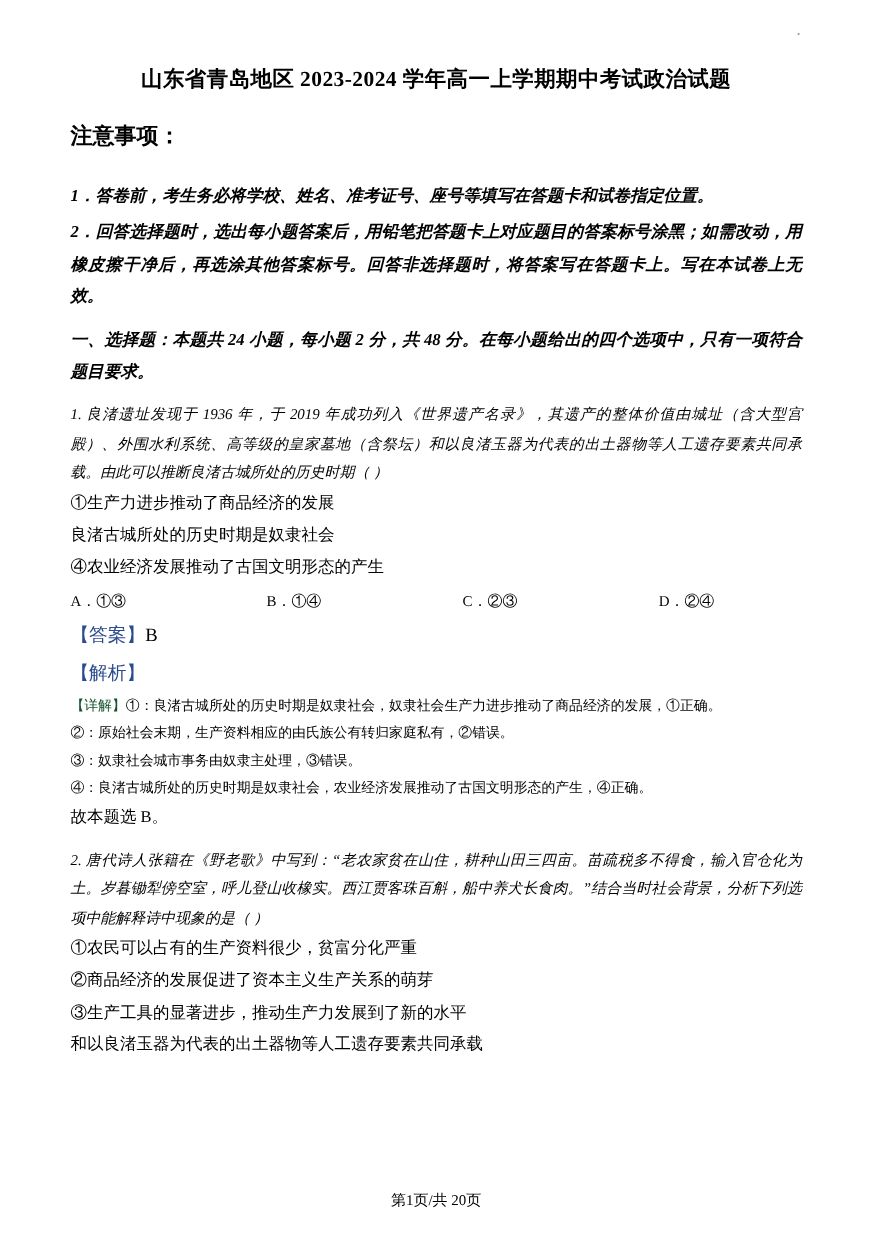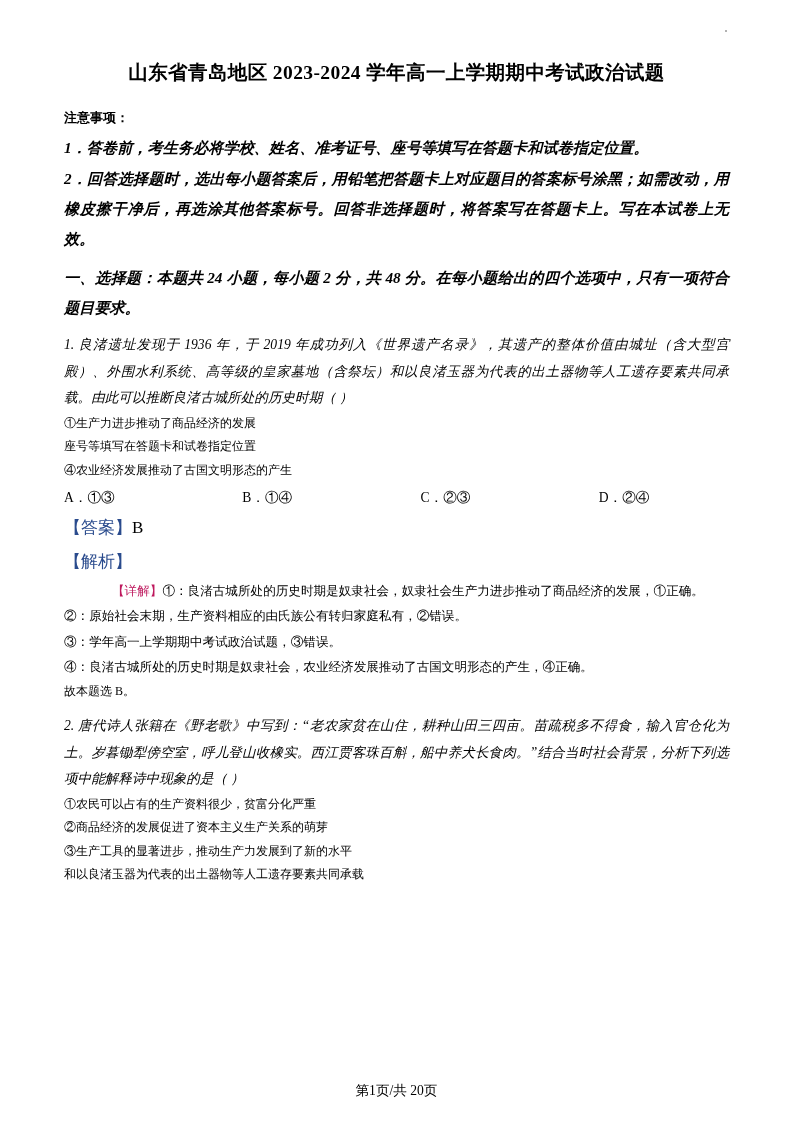--- a/index.html
+++ b/index.html
@@ -34,41 +34,41 @@
     font-size: 15.2px;
     line-height: 1.95;
     margin: 0 0 2px 0;
     text-align: justify;
   }
   .bold {
     font-weight: bold;
     font-style: italic;
   }
   .notice-head {
-    font-size: 13px;
+    font-size: 20px;
     font-weight: bold;
     line-height: 1.95;
-    margin-bottom: 2px;
+    margin-bottom: 20px;
   }
   .section-head {
     font-size: 15.2px;
     line-height: 1.95;
     margin-top: 10px;
     margin-bottom: 4px;
     text-align: justify;
   }
   .q-stem {
     font-size: 13.6px;
     line-height: 1.95;
     margin-top: 10px;
     text-align: justify;
     font-style: italic;
   }
   .q-line {
-    font-size: 12px;
+    font-size: 15px;
     line-height: 1.95;
     text-align: justify;
   }
   .options-row {
     display: flex;
     font-size: 13.6px;
     line-height: 2.0;
     margin-top: 2px;
     gap: 48px;
   }
@@ -82,22 +82,21 @@
   }
   .ans-label .v {
     color: #000000;
   }
   .explain {
     font-size: 12.6px;
     line-height: 2.0;
     text-align: justify;
   }
   .explain .tag {
-    color: #be185d;
-    margin-left: 48px;
+    color: #14532d;
   }
   .footer {
     position: absolute;
     left: 0;
     right: 0;
     bottom: 22px;
     text-align: center;
     font-size: 13.6px;
     color: #000000;
   }
@@ -121,40 +120,40 @@
   <div class="title">山东省青岛地区 2023-2024 学年高一上学期期中考试政治试题</div>
 
   <div class="notice-head">注意事项：</div>
   <div class="para bold">1．答卷前，考生务必将学校、姓名、准考证号、座号等填写在答题卡和试卷指定位置。</div>
   <div class="para bold">2．回答选择题时，选出每小题答案后，用铅笔把答题卡上对应题目的答案标号涂黑；如需改动，用橡皮擦干净后，再选涂其他答案标号。回答非选择题时，将答案写在答题卡上。写在本试卷上无效。</div>
 
   <div class="section-head bold">一、选择题：本题共 24 小题，每小题 2 分，共 48 分。在每小题给出的四个选项中，只有一项符合题目要求。</div>
 
   <div class="q-stem">1. 良渚遗址发现于 1936 年，于 2019 年成功列入《世界遗产名录》，其遗产的整体价值由城址（含大型宫殿）、外围水利系统、高等级的皇家墓地（含祭坛）和以良渚玉器为代表的出土器物等人工遗存要素共同承载。由此可以推断良渚古城所处的历史时期（      ）</div>
   <div class="q-line">①生产力进步推动了商品经济的发展</div>
-  <div class="q-line">座号等填写在答题卡和试卷指定位置</div>
+  <div class="q-line">良渚古城所处的历史时期是奴隶社会</div>
   <div class="q-line">④农业经济发展推动了古国文明形态的产生</div>
 
   <div class="options-row">
     <span>A．①③</span>
     <span>B．①④</span>
     <span>C．②③</span>
     <span>D．②④</span>
   </div>
 
   <div class="ans-label">
     <span>【答案】</span><span class="v">B</span>
   </div>
   <div class="ans-label">【解析】</div>
 
   <div class="explain">
     <span class="tag">【详解】</span><span>①：良渚古城所处的历史时期是奴隶社会，奴隶社会生产力进步推动了商品经济的发展，①正确。</span>
   </div>
   <div class="explain">②：原始社会末期，生产资料相应的由氏族公有转归家庭私有，②错误。</div>
-  <div class="explain">③：学年高一上学期期中考试政治试题，③错误。</div>
+  <div class="explain">③：奴隶社会城市事务由奴隶主处理，③错误。</div>
   <div class="explain">④：良渚古城所处的历史时期是奴隶社会，农业经济发展推动了古国文明形态的产生，④正确。</div>
   <div class="q-line">故本题选 B。</div>
 
   <div class="q-stem">2. 唐代诗人张籍在《野老歌》中写到：“老农家贫在山住，耕种山田三四亩。苗疏税多不得食，输入官仓化为土。岁暮锄犁傍空室，呼儿登山收橡实。西江贾客珠百斛，船中养犬长食肉。”结合当时社会背景，分析下列选项中能解释诗中现象的是（      ）</div>
   <div class="q-line">①农民可以占有的生产资料很少，贫富分化严重</div>
   <div class="q-line">②商品经济的发展促进了资本主义生产关系的萌芽</div>
   <div class="q-line">③生产工具的显著进步，推动生产力发展到了新的水平</div>
   <div class="q-line">和以良渚玉器为代表的出土器物等人工遗存要素共同承载</div>
 
   <div class="footer">第1页/共 20页</div>

